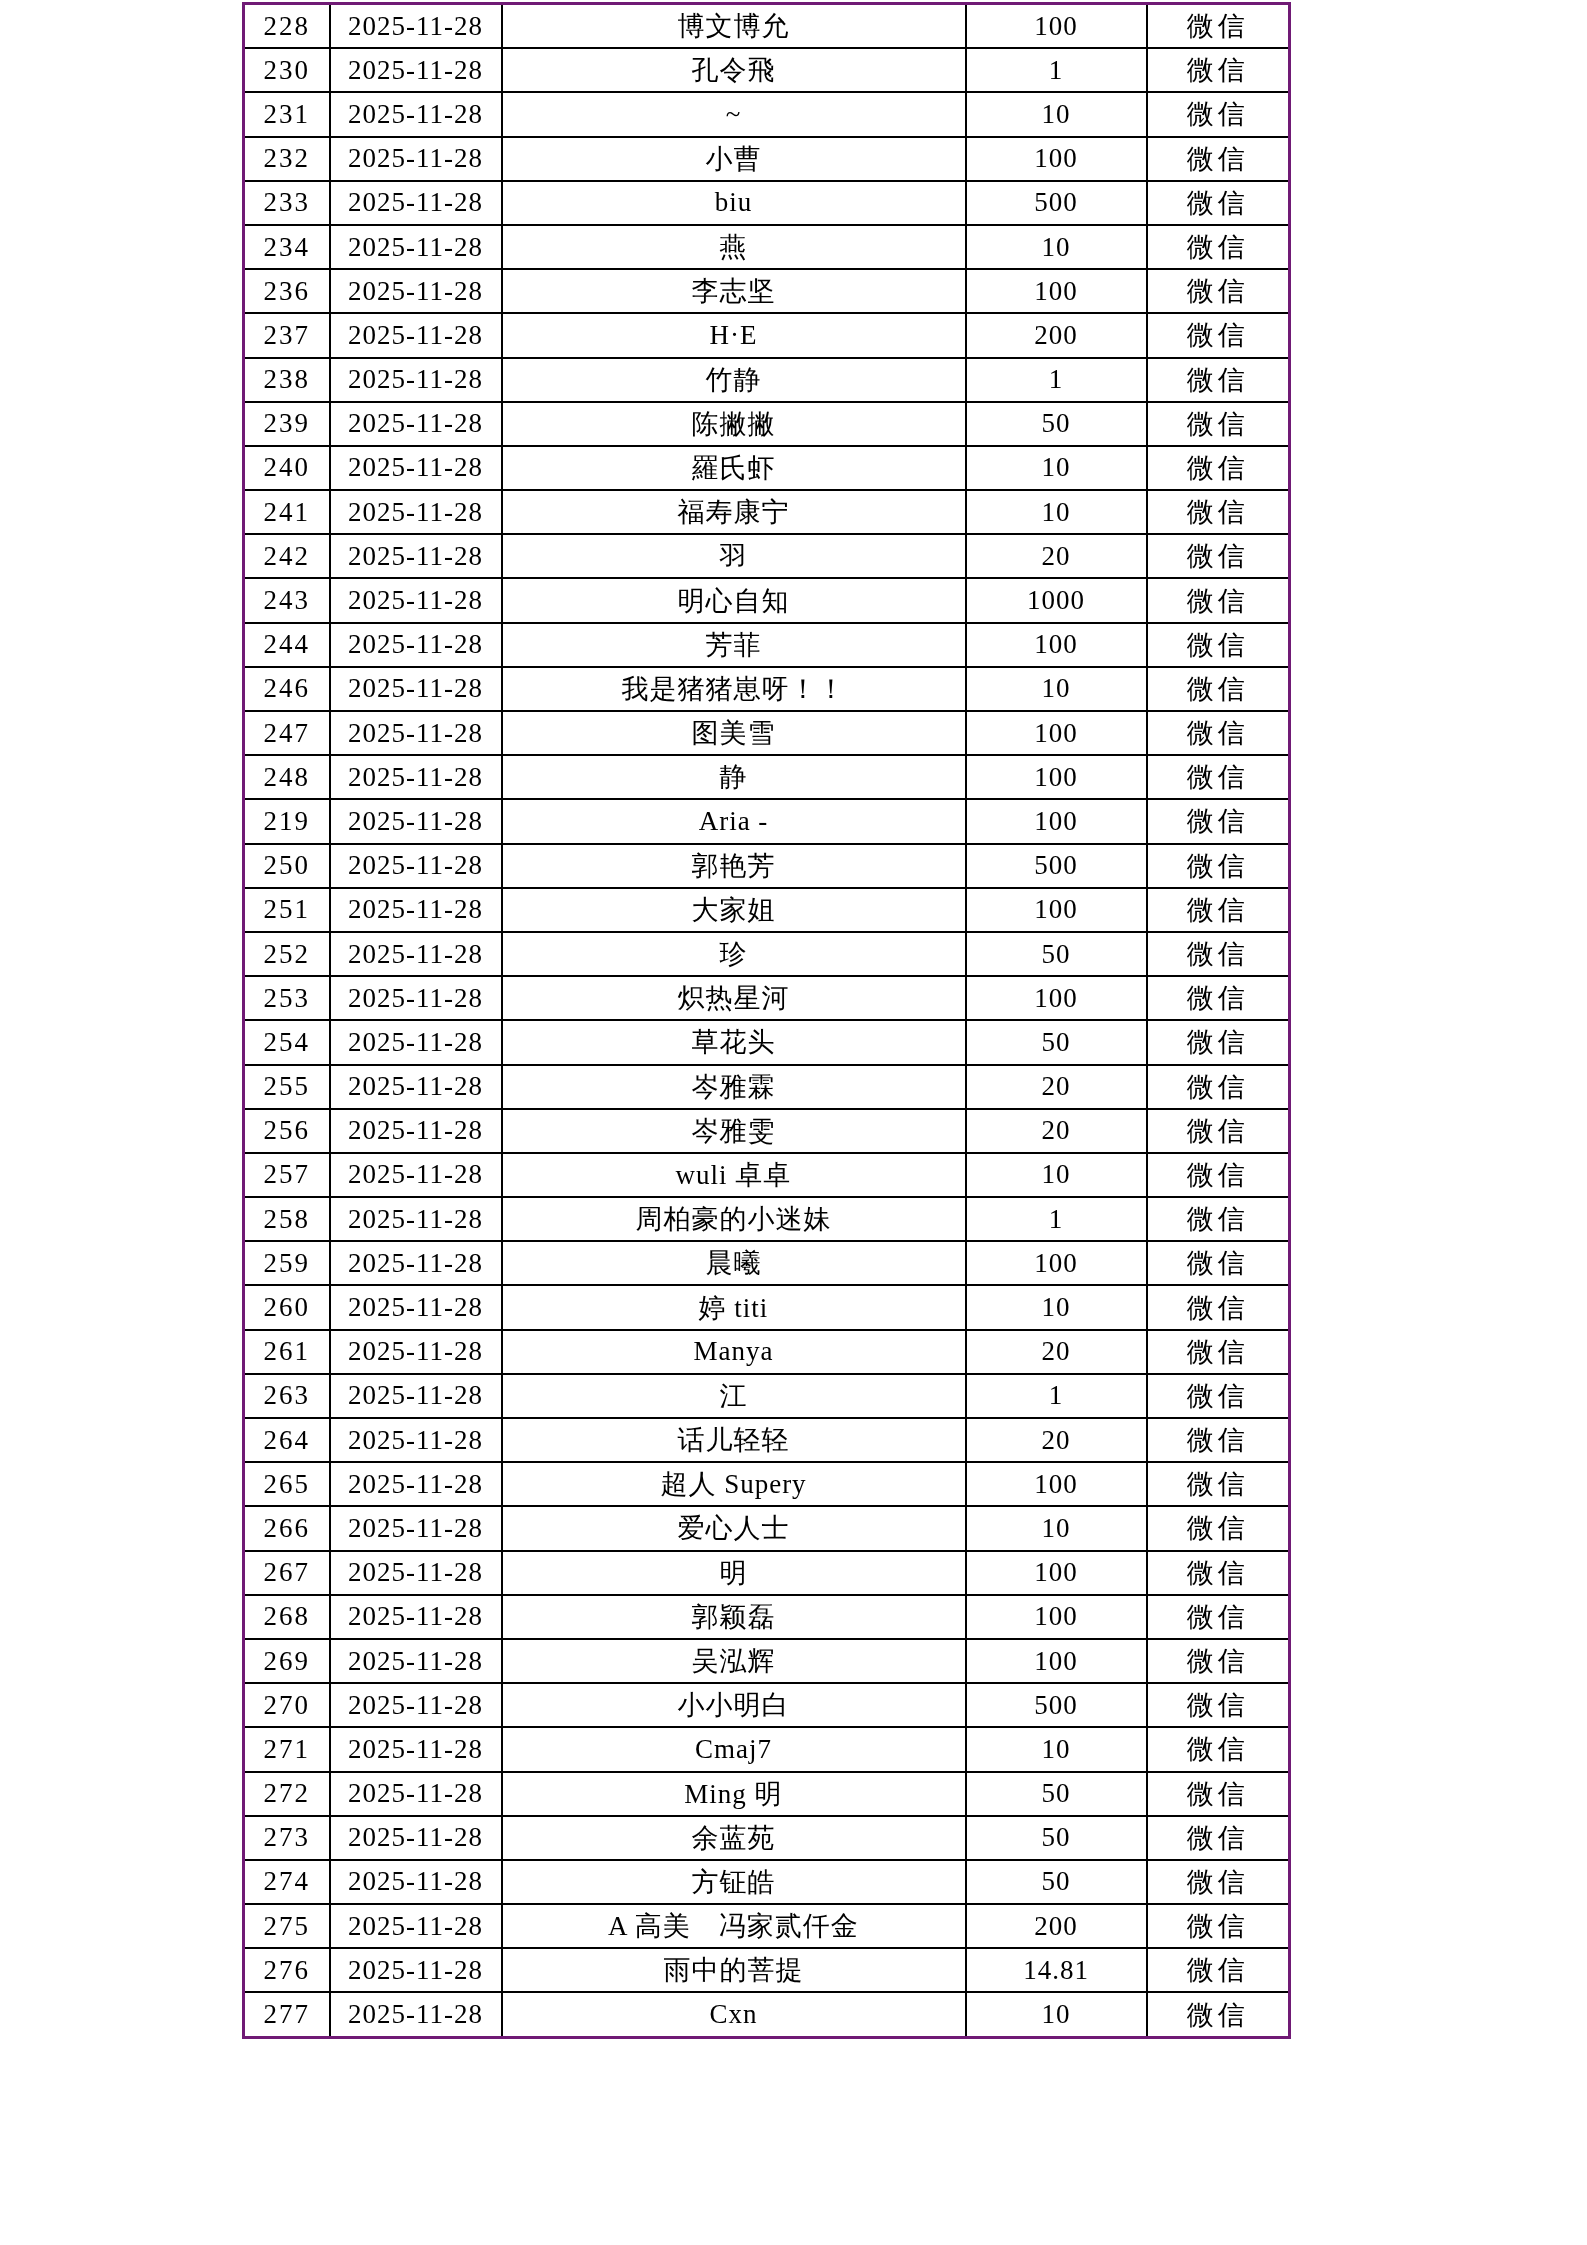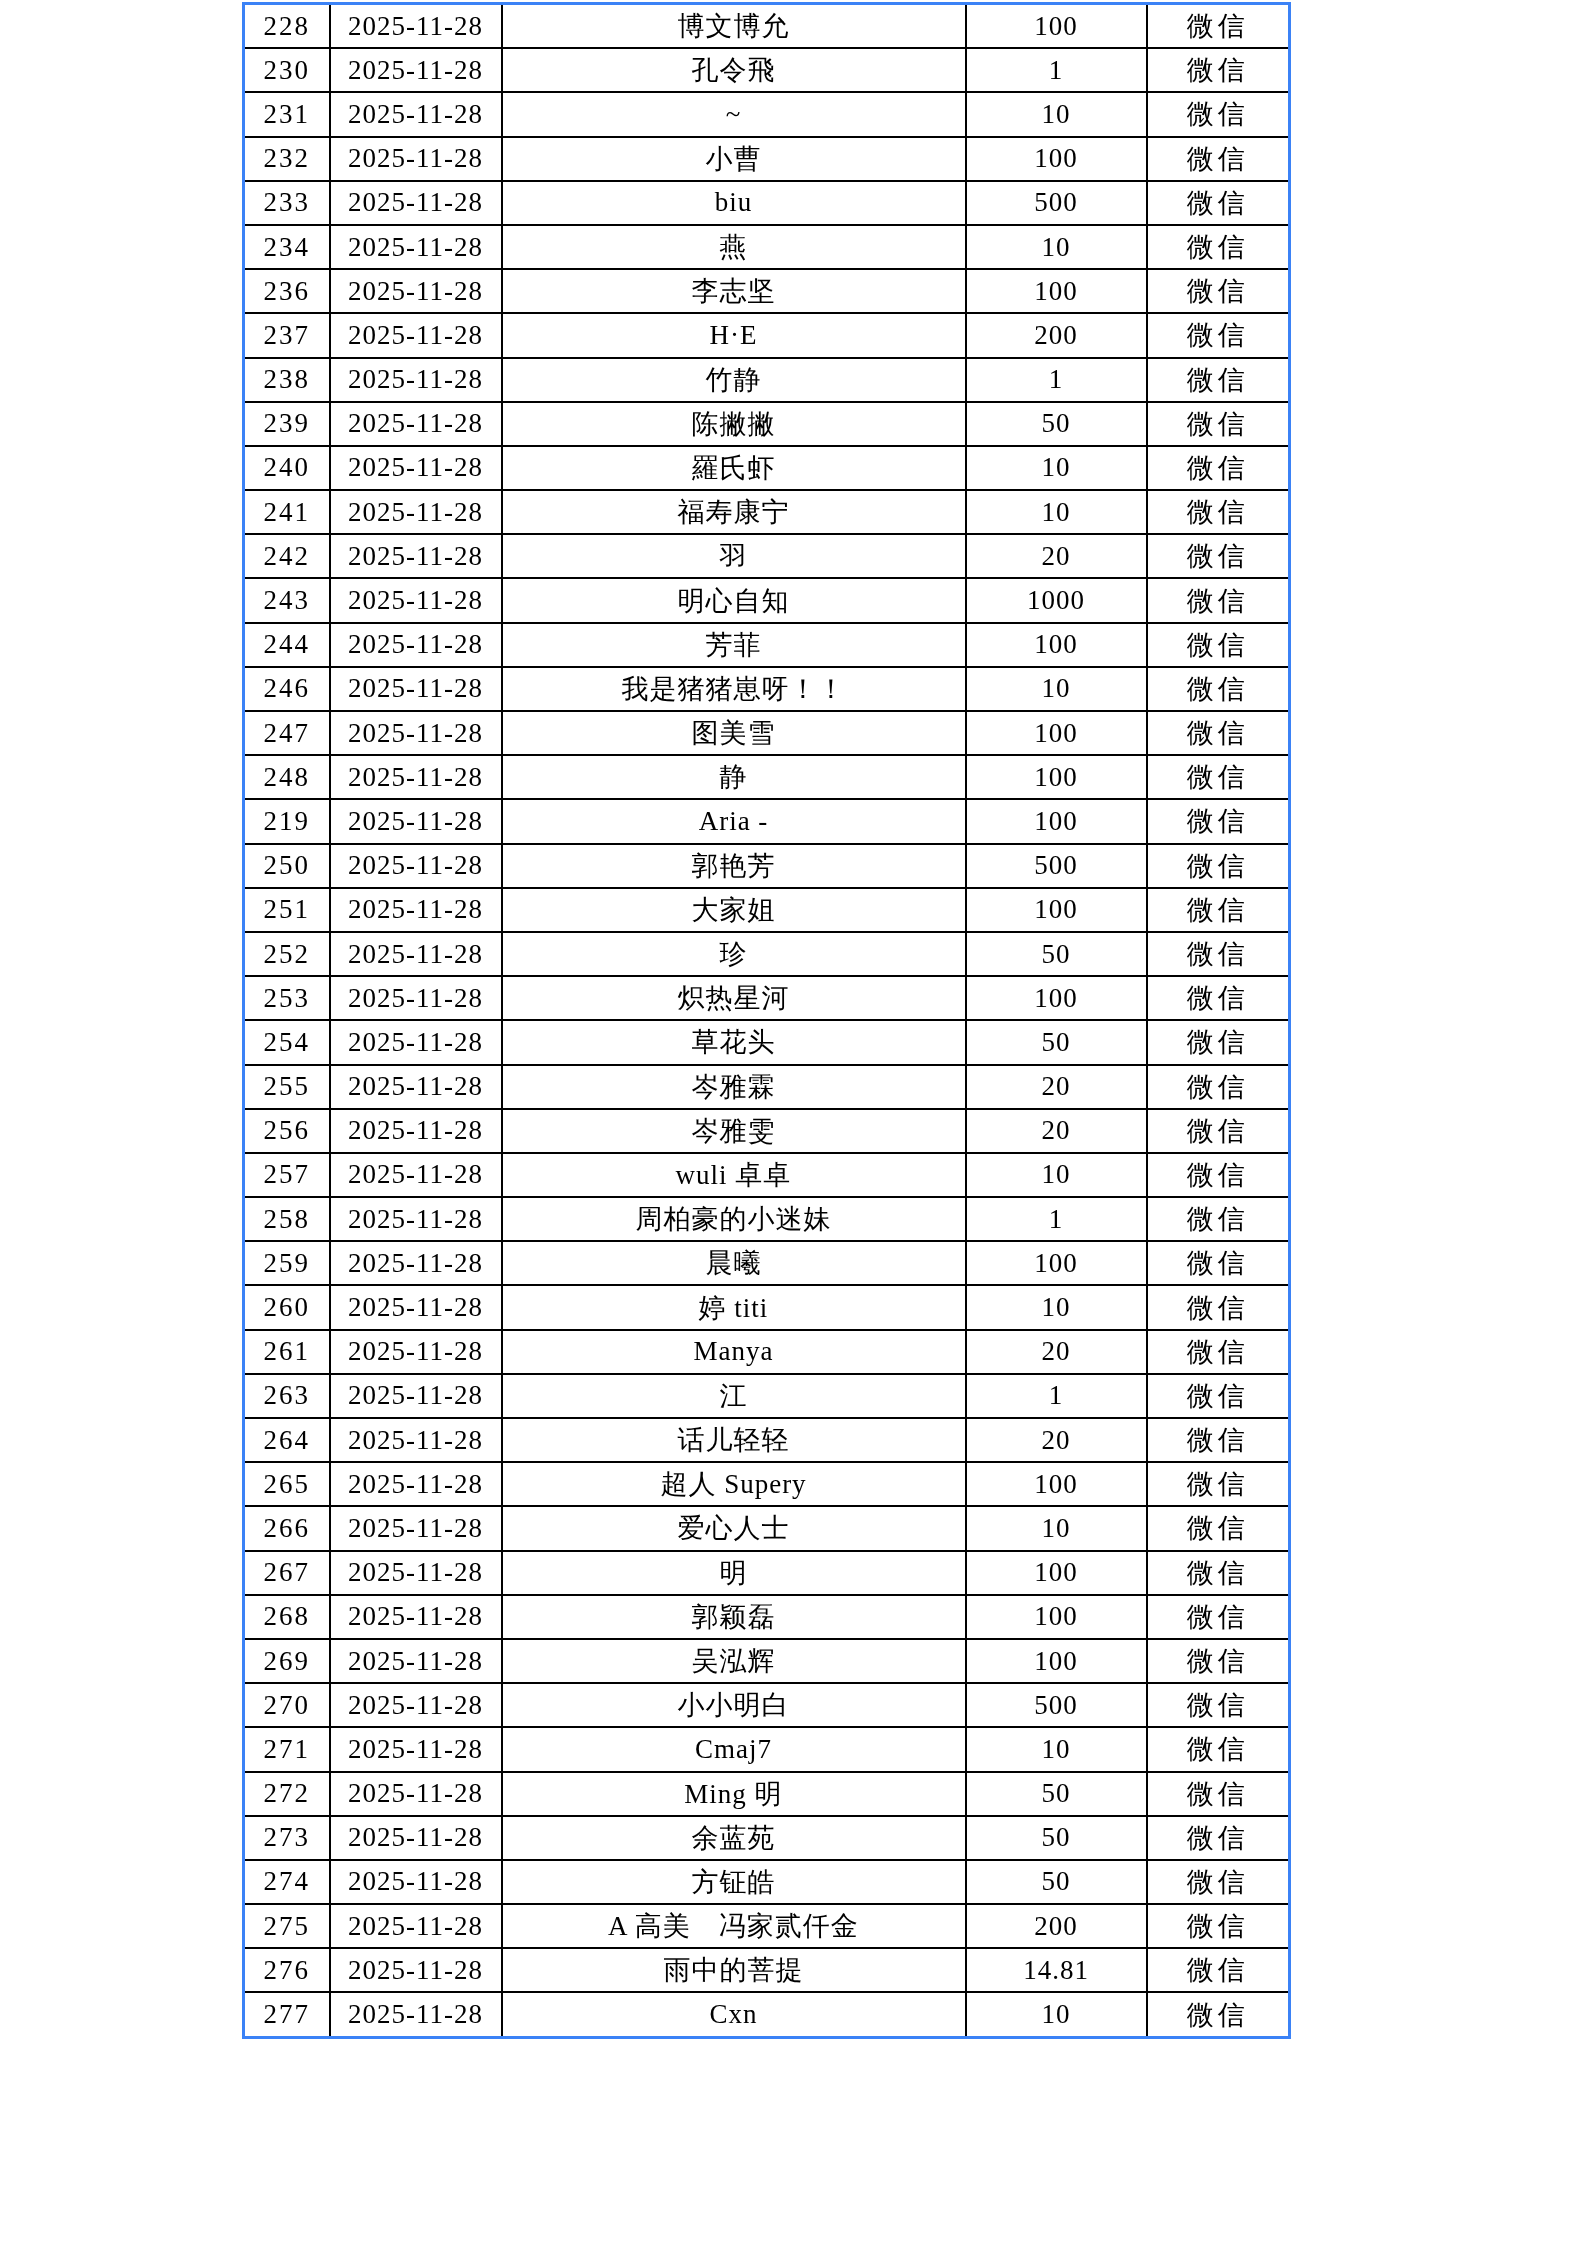--- a/index.html
+++ b/index.html
@@ -16,21 +16,21 @@
   }
   .table-wrap {
     position: absolute;
     left: 242px;
     top: 2px;
   }
   table.donation-table {
     border-collapse: collapse;
     table-layout: fixed;
     width: 1046px;
-    border: 3px solid #3b82f6;
+    border: 3px solid #701a75;
   }
   table.donation-table td {
     border: 2px solid #000;
     height: 42.2px;
     padding: 0 4px;
     text-align: center;
     vertical-align: middle;
     font-size: 27px;
     color: #000000;
     white-space: nowrap;

